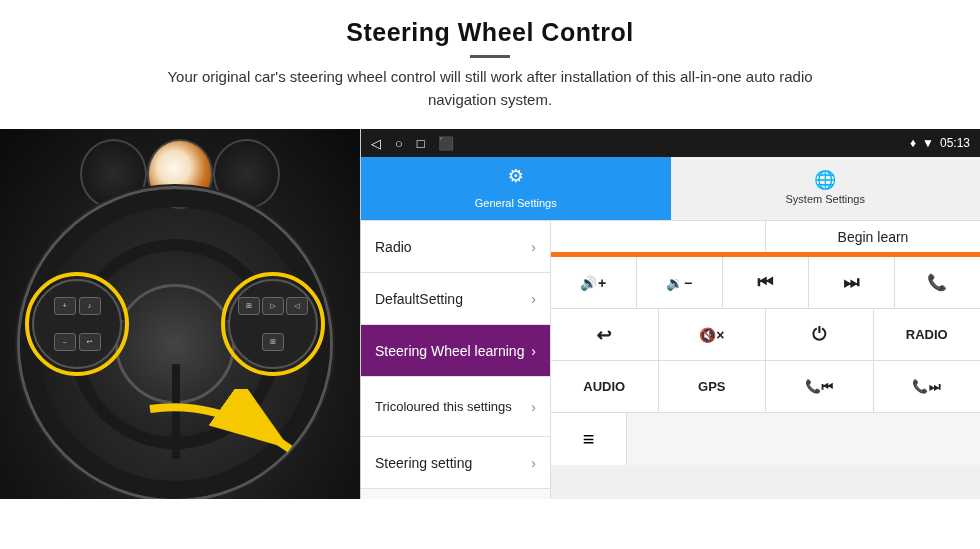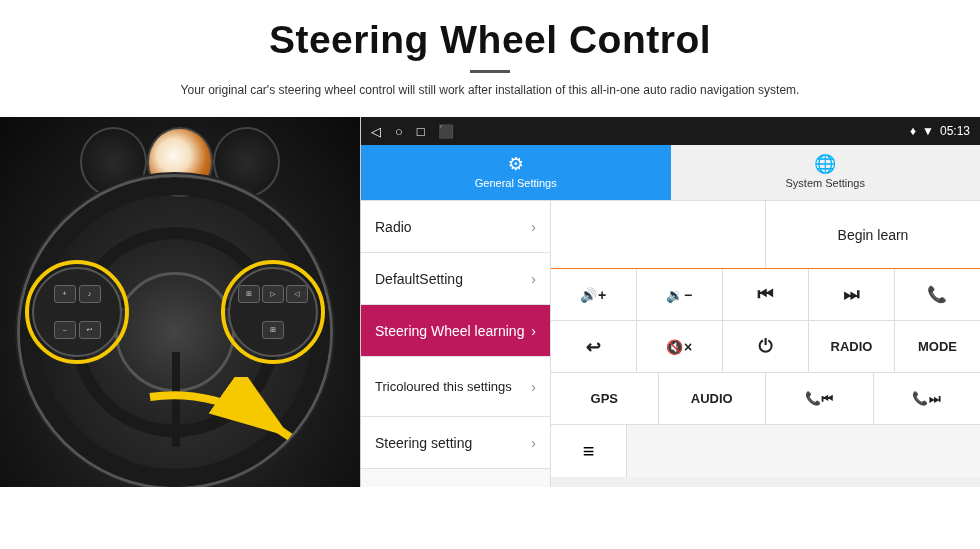--- a/index.html
+++ b/index.html
@@ -10,35 +10,35 @@
       font-family: Arial, sans-serif;
       overflow: hidden;
     }
 
     .page-header {
       text-align: center;
       padding: 18px 40px 10px;
     }
 
     .page-title {
-      font-size: 39px;
+      font-size: 25px;
       font-weight: 900;
       color: #111;
       letter-spacing: 0.5px;
     }
 
     .title-divider {
       width: 40px;
       height: 3px;
       background: #555;
       margin: 8px auto;
     }
 
     .page-subtitle {
-      font-size: 12px;
+      font-size: 15px;
       color: #333;
       line-height: 1.5;
       max-width: 700px;
       margin: 0 auto;
     }
 
     .main-content {
       display: flex;
       flex-direction: row;
       margin-top: 8px;
@@ -293,20 +293,21 @@
       border-bottom: 3px solid transparent;
     }
 
     .tab-item.active {
       background: #2196f3;
       border-bottom-color: #2196f3;
     }
 
     .tab-item.active .tab-label {
       color: #fff;
+      margin-top: 8px;
     }
 
     .tab-item.inactive {
       background: #f0f0f0;
     }
 
     .tab-item.inactive .tab-label {
       color: #333;
     }
 
@@ -347,21 +348,21 @@
       padding: 0 14px;
       height: 52px;
       border-bottom: 1px solid #e0e0e0;
       cursor: pointer;
       font-size: 14px;
       color: #222;
       background: #fff;
     }
 
     .menu-item.active {
-      background: #be185d;
+      background: #701a75;
       color: #fff;
     }
 
     .menu-item-chevron {
       font-size: 14px;
       color: #888;
     }
 
     .menu-item.active .menu-item-chevron {
       color: #fff;
@@ -371,22 +372,22 @@
     .right-control {
       flex: 1;
       display: flex;
       flex-direction: column;
       padding: 0;
     }
 
     
     .control-row-1 {
       display: flex;
-      height: 68px;
-      border-bottom: 1px solid #f97316;
+      height: 36px;
+      border-bottom: 5px solid #f97316;
     }
 
     .empty-box {
       flex: 1;
       background: #fff;
       border-right: 1px solid #ddd;
     }
 
     .begin-learn-btn {
       flex: 1;
@@ -586,31 +587,28 @@
           </div>
           <div class="ctrl-btn">
             <span style="font-size:14px;">🔇×</span>
           </div>
           <div class="ctrl-btn">
             <span style="font-size:18px;">⏻</span>
           </div>
           <div class="ctrl-btn">
             <span>RADIO</span>
           </div>
-          <div class="ctrl-btn">
-            <span>MODE</span>
-          </div>
         </div>
 
         <div class="control-row">
           <div class="ctrl-btn">
+            <span>AUDIO</span>
+          </div>
+          <div class="ctrl-btn">
             <span>GPS</span>
-          </div>
-          <div class="ctrl-btn">
-            <span>AUDIO</span>
           </div>
           <div class="ctrl-btn">
             <span style="font-size:13px;">📞⏮</span>
           </div>
           <div class="ctrl-btn">
             <span style="font-size:13px;">📞⏭</span>
           </div>
         </div>
 
         <div class="control-row-last">

